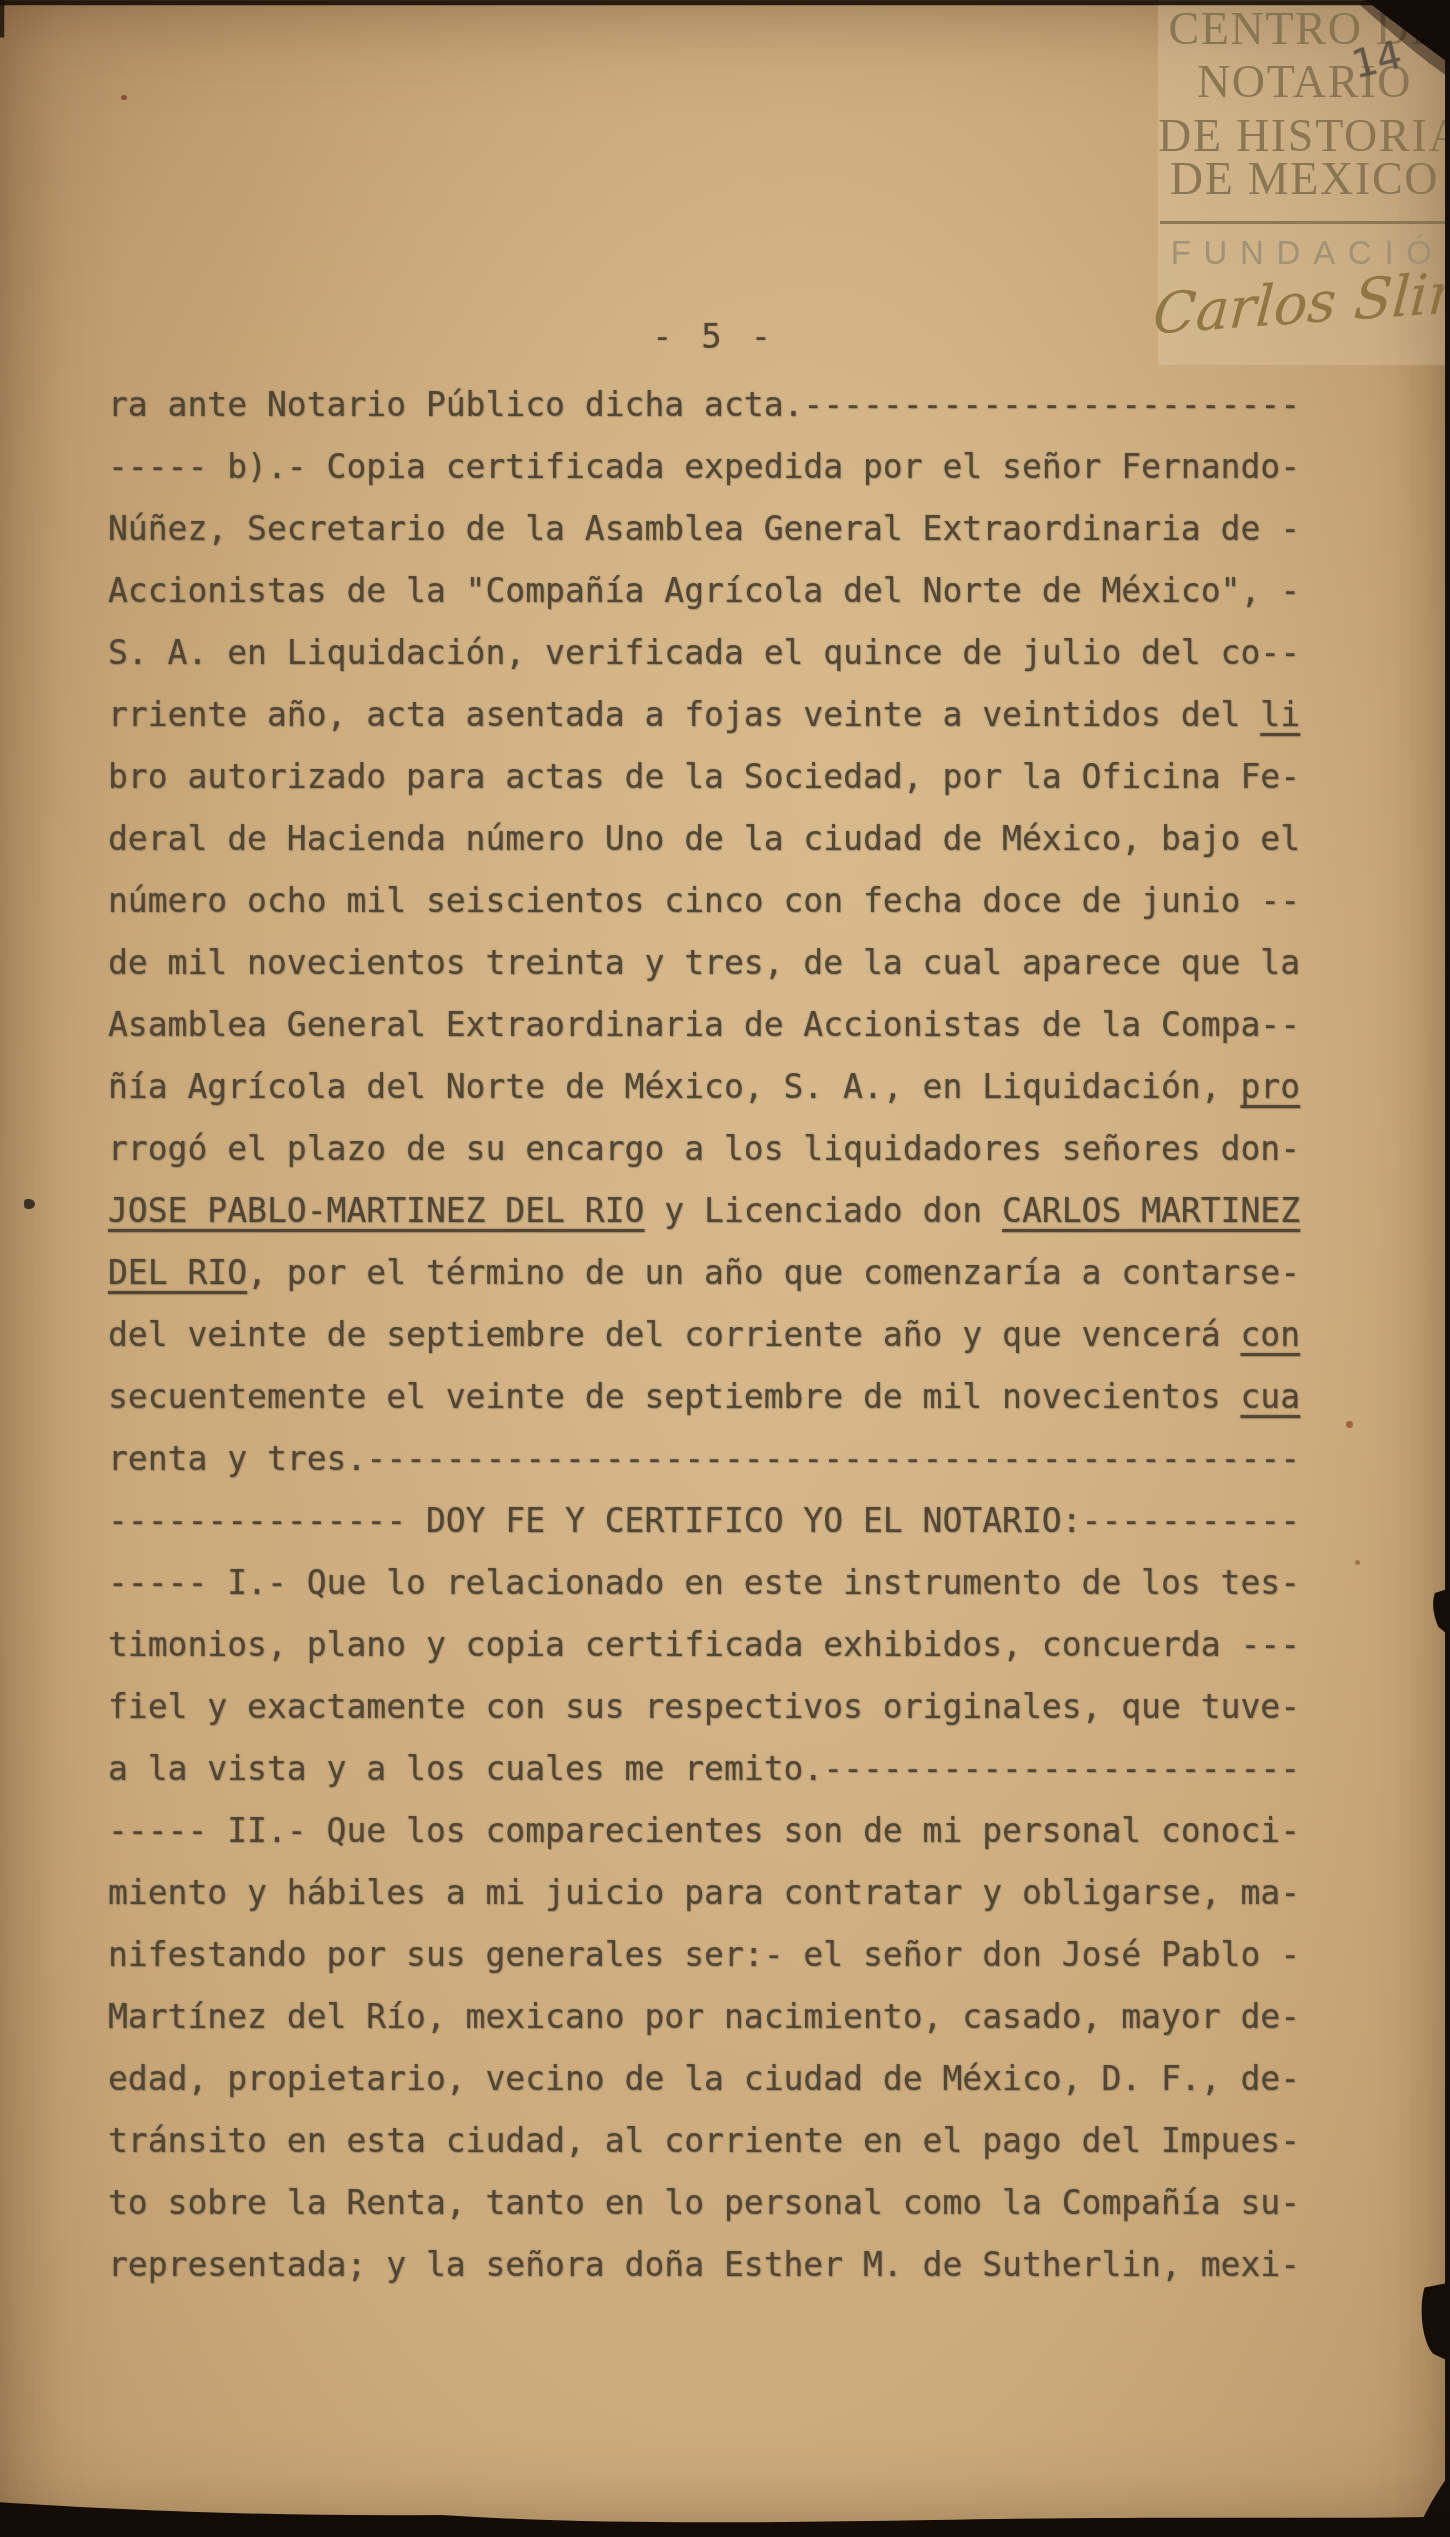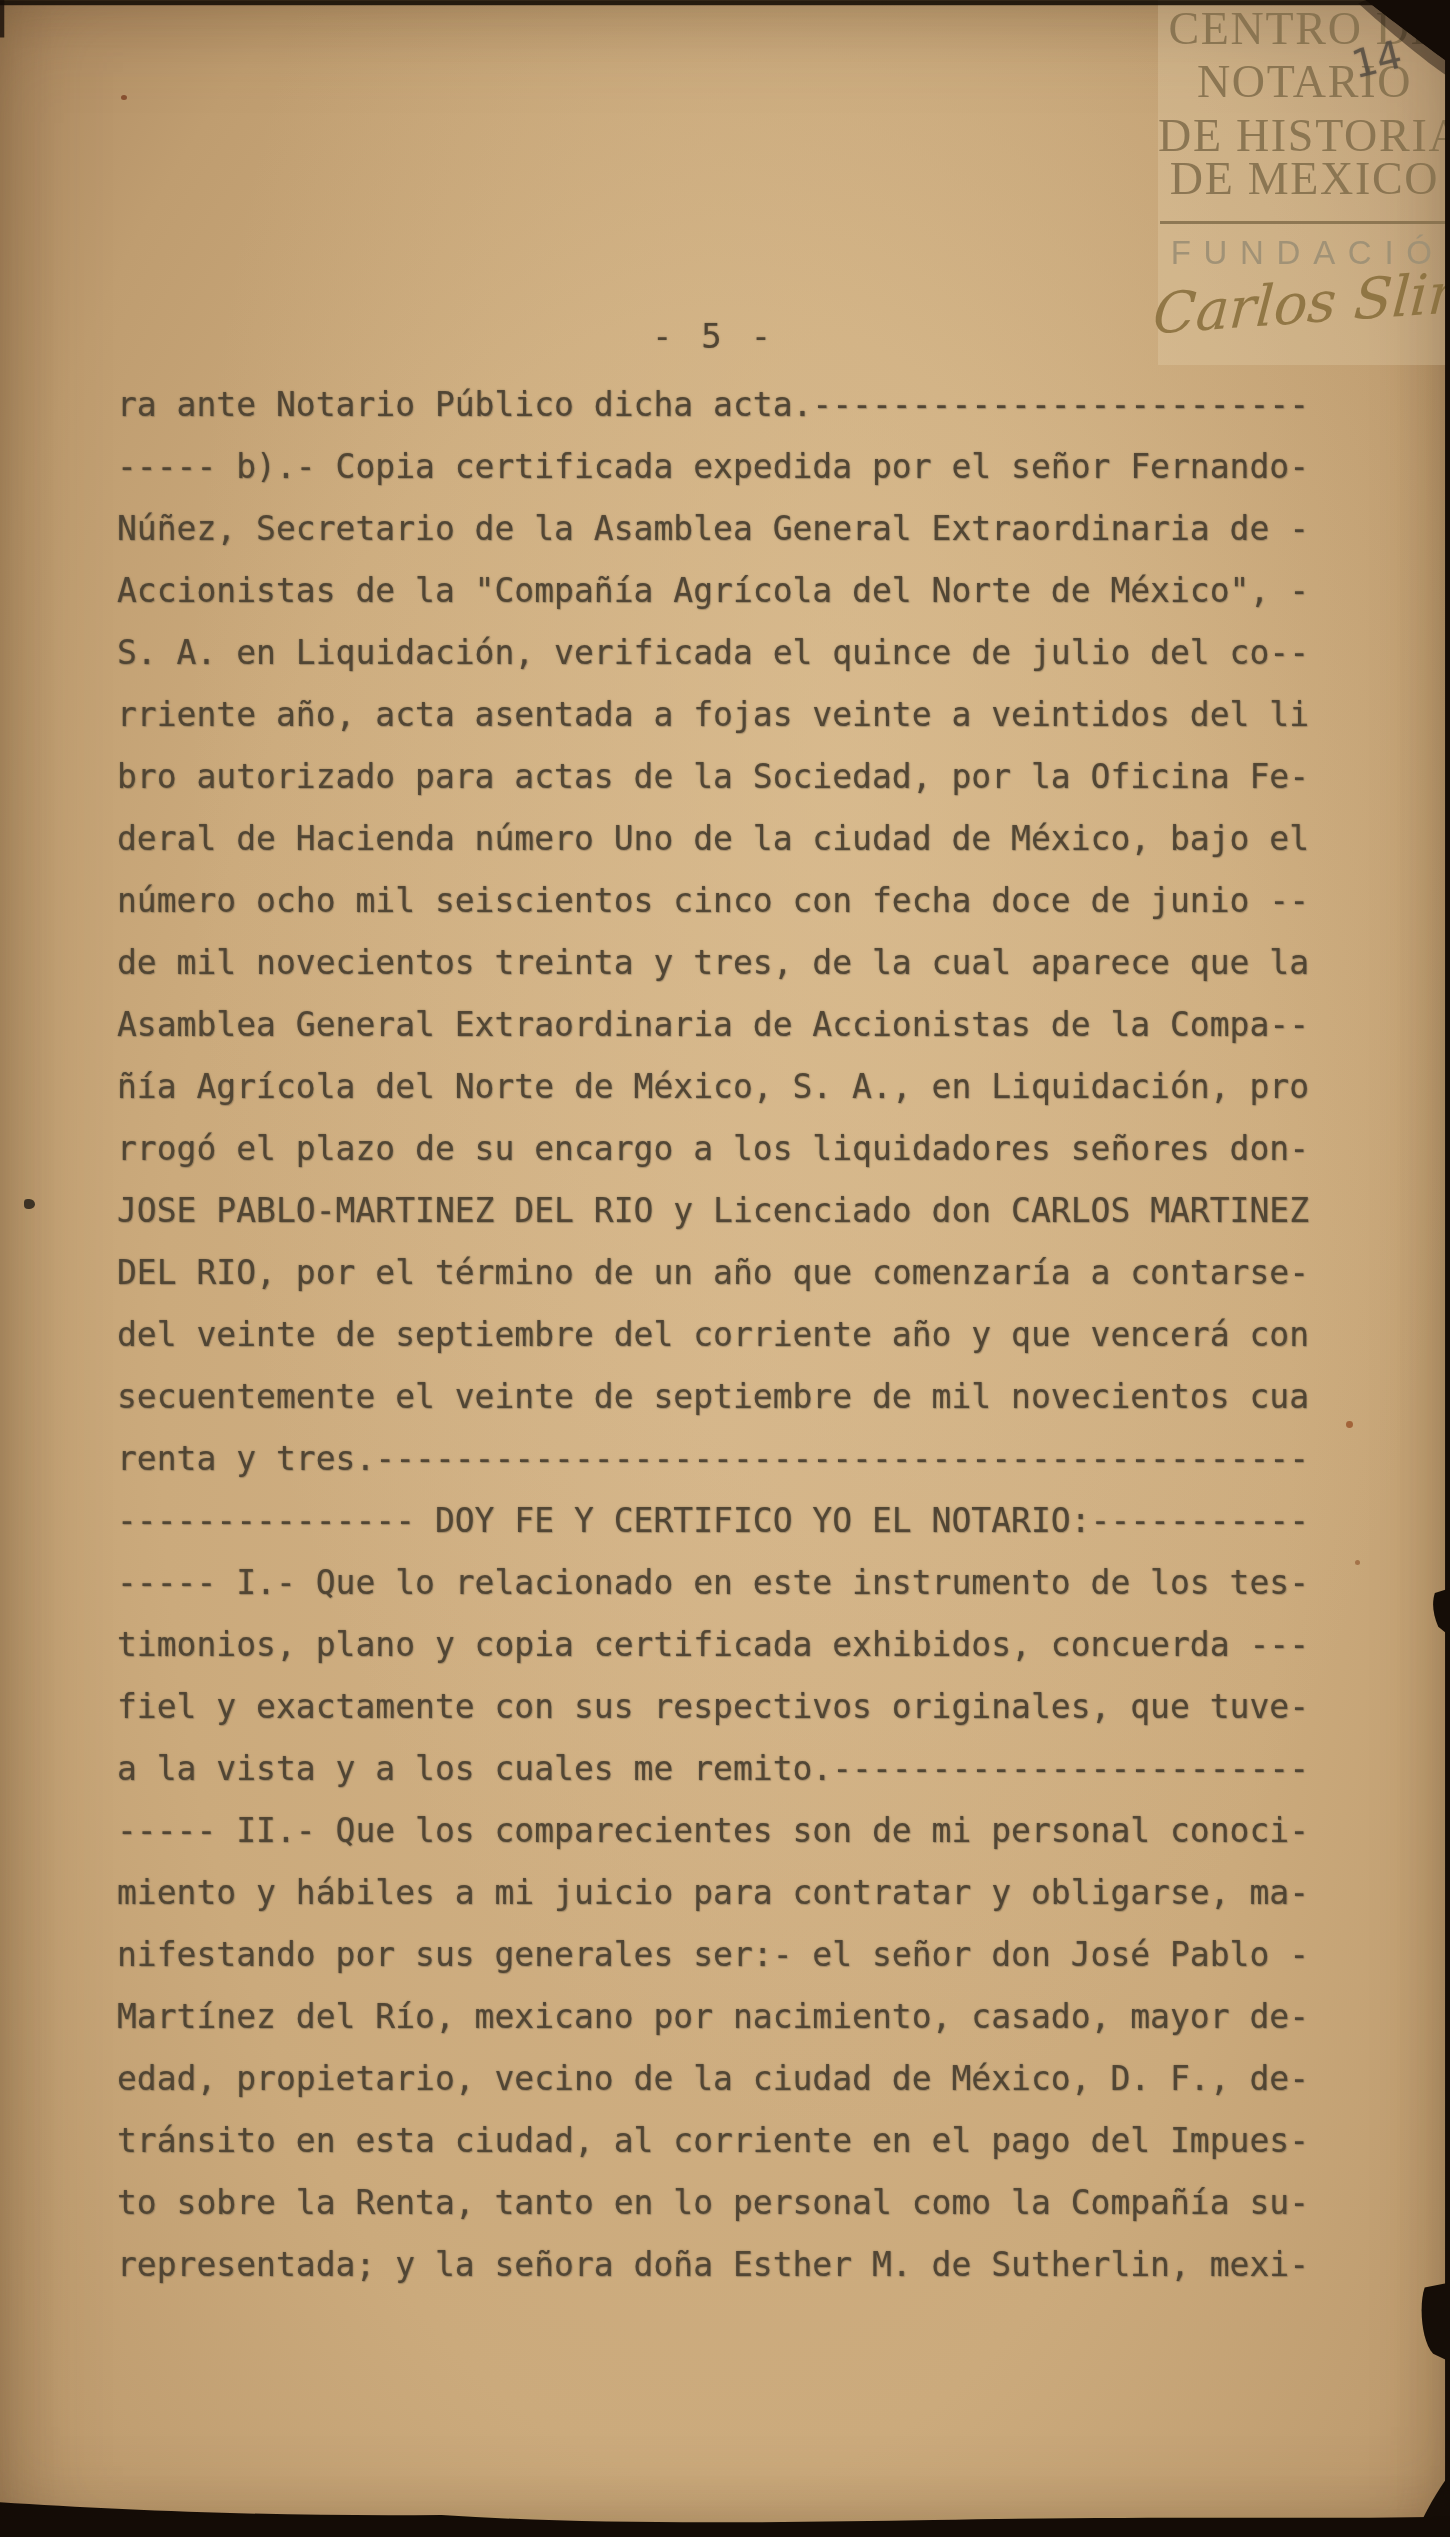--- a/index.html
+++ b/index.html
@@ -32,26 +32,26 @@
     transform:rotate(-4deg) skewX(-8deg);transform-origin:center;
     color:rgba(134,108,58,.85);white-space:nowrap;}
   
   #pencil-number{position:absolute;left:1352px;top:37px;
     font-family:"DejaVu Sans",sans-serif;font-size:39px;color:rgba(86,78,66,.8);
     transform:rotate(-14deg);text-shadow:0 0 1.7px rgba(86,78,66,.5);}
   
   #page-number{position:absolute;left:652px;top:316px;
     font-size:34px;letter-spacing:4.2px;color:rgba(72,62,46,.88);
     text-shadow:0 0 1.7px rgba(72,62,46,.55);}
-  #doc-lines{position:absolute;left:117px;top:374px;width:1206px;
+  #doc-lines{position:absolute;left:108px;top:374px;width:1206px;
     font-size:33px;line-height:62px;color:rgba(74,64,48,.88);
     text-shadow:0 0 1.7px rgba(74,64,48,.5), 0.8px 0.8px 0.8px rgba(74,64,48,.25);
     white-space:pre;}
   .tline{height:62px;}
-  .u{text-decoration-thickness:3px;text-underline-offset:6.8px;text-align:center;}
+  .u{text-decoration:underline;text-decoration-thickness:3px;text-underline-offset:6.8px;text-align:center;}
   
   #edges{position:absolute;inset:0;pointer-events:none;}
   .speck{position:absolute;border-radius:50%;}
   #speck1{left:121px;top:95px;width:6px;height:5.1px;background:rgba(122,62,34,.8);}
   #speck2{left:24px;top:1199px;width:11px;height:10.2px;background:rgba(48,40,30,.9);border-radius:40% 60% 55% 45%;}
   #speck3{left:1346px;top:1421px;width:6.8px;height:6.8px;background:rgba(150,78,36,.75);}
   #speck4{left:1355px;top:1560px;width:5.1px;height:5.1px;background:rgba(140,80,40,.6);}
 </style>
 </head>
 <body>

